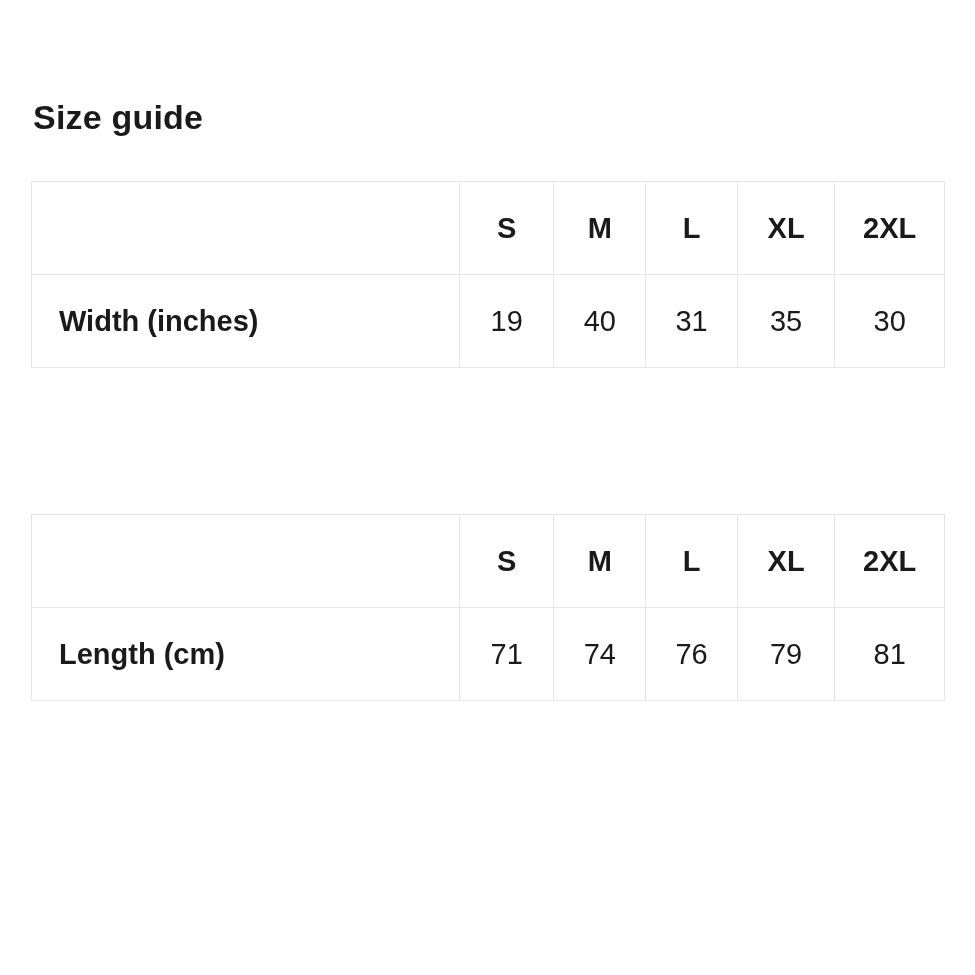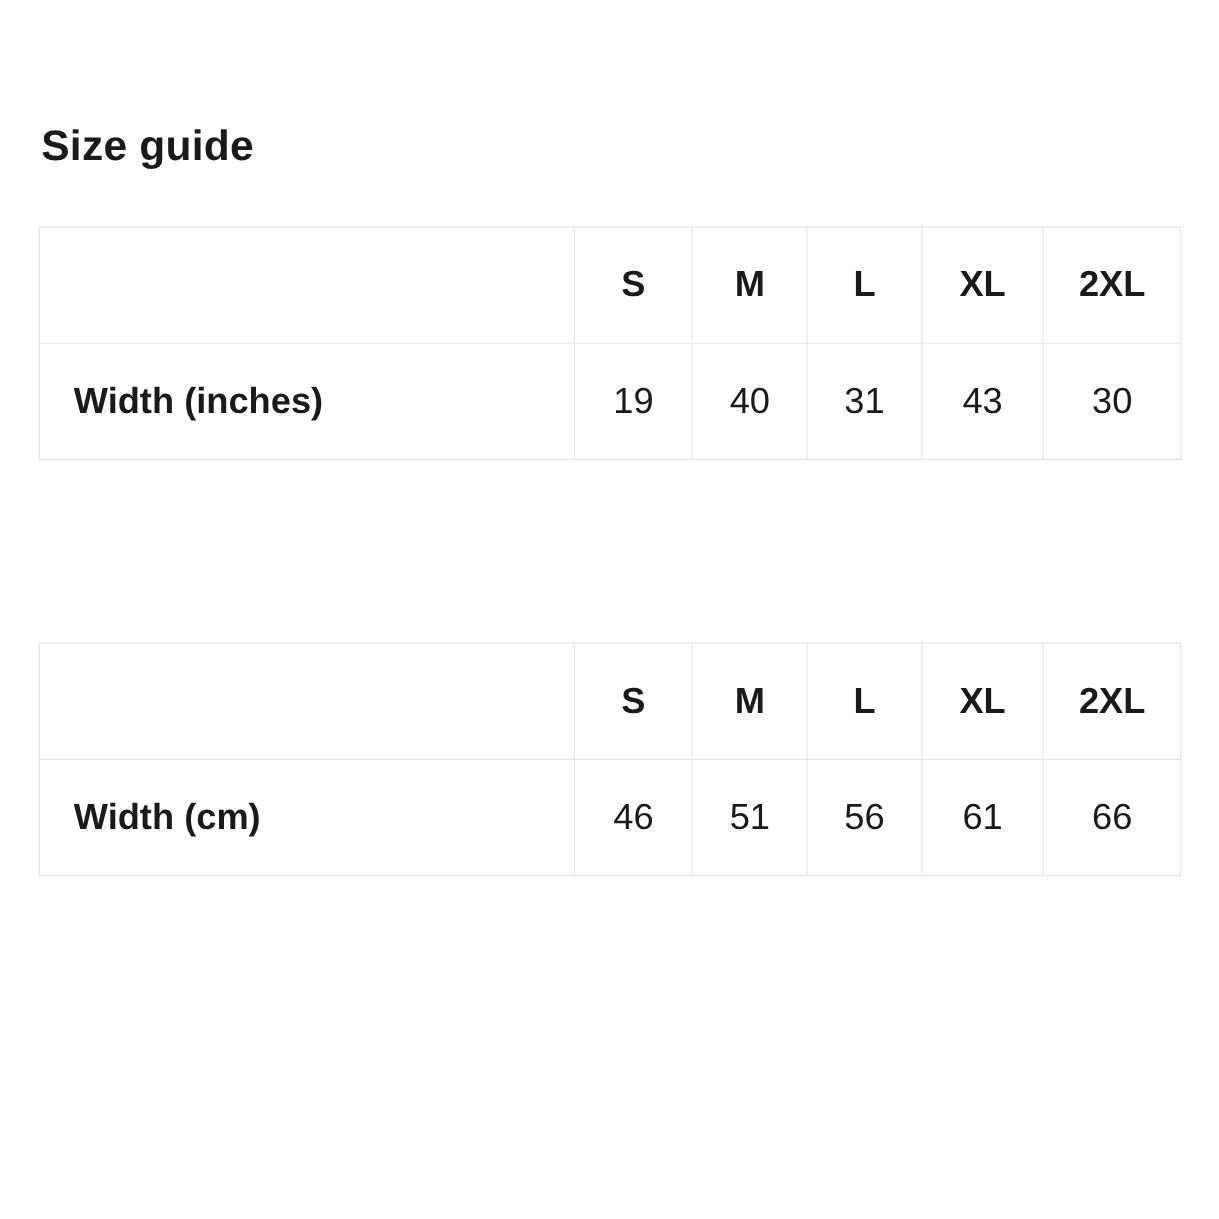--- a/index.html
+++ b/index.html
@@ -82,21 +82,21 @@
       <th class="col-header">M</th>
       <th class="col-header">L</th>
       <th class="col-header">XL</th>
       <th class="col-header">2XL</th>
     </tr>
     <tr>
       <td class="row-label">Width (inches)</td>
       <td class="value-cell">19</td>
       <td class="value-cell">40</td>
       <td class="value-cell">31</td>
-      <td class="value-cell">43</td>
+      <td class="value-cell">35</td>
       <td class="value-cell">30</td>
     </tr>
   </tbody>
 </table>
 
 <table class="size-table" id="table-cm">
   <colgroup>
     <col class="c-label">
       <col class="c-s">
       <col class="c-m">
@@ -107,21 +107,21 @@
   <tbody>
     <tr>
       <th class="corner-cell"></th>
       <th class="col-header">S</th>
       <th class="col-header">M</th>
       <th class="col-header">L</th>
       <th class="col-header">XL</th>
       <th class="col-header">2XL</th>
     </tr>
     <tr>
-      <td class="row-label">Width (cm)</td>
-      <td class="value-cell">46</td>
-      <td class="value-cell">51</td>
-      <td class="value-cell">56</td>
-      <td class="value-cell">61</td>
-      <td class="value-cell">66</td>
+      <td class="row-label">Length (cm)</td>
+      <td class="value-cell">71</td>
+      <td class="value-cell">74</td>
+      <td class="value-cell">76</td>
+      <td class="value-cell">79</td>
+      <td class="value-cell">81</td>
     </tr>
   </tbody>
 </table>
 
 </body></html>

